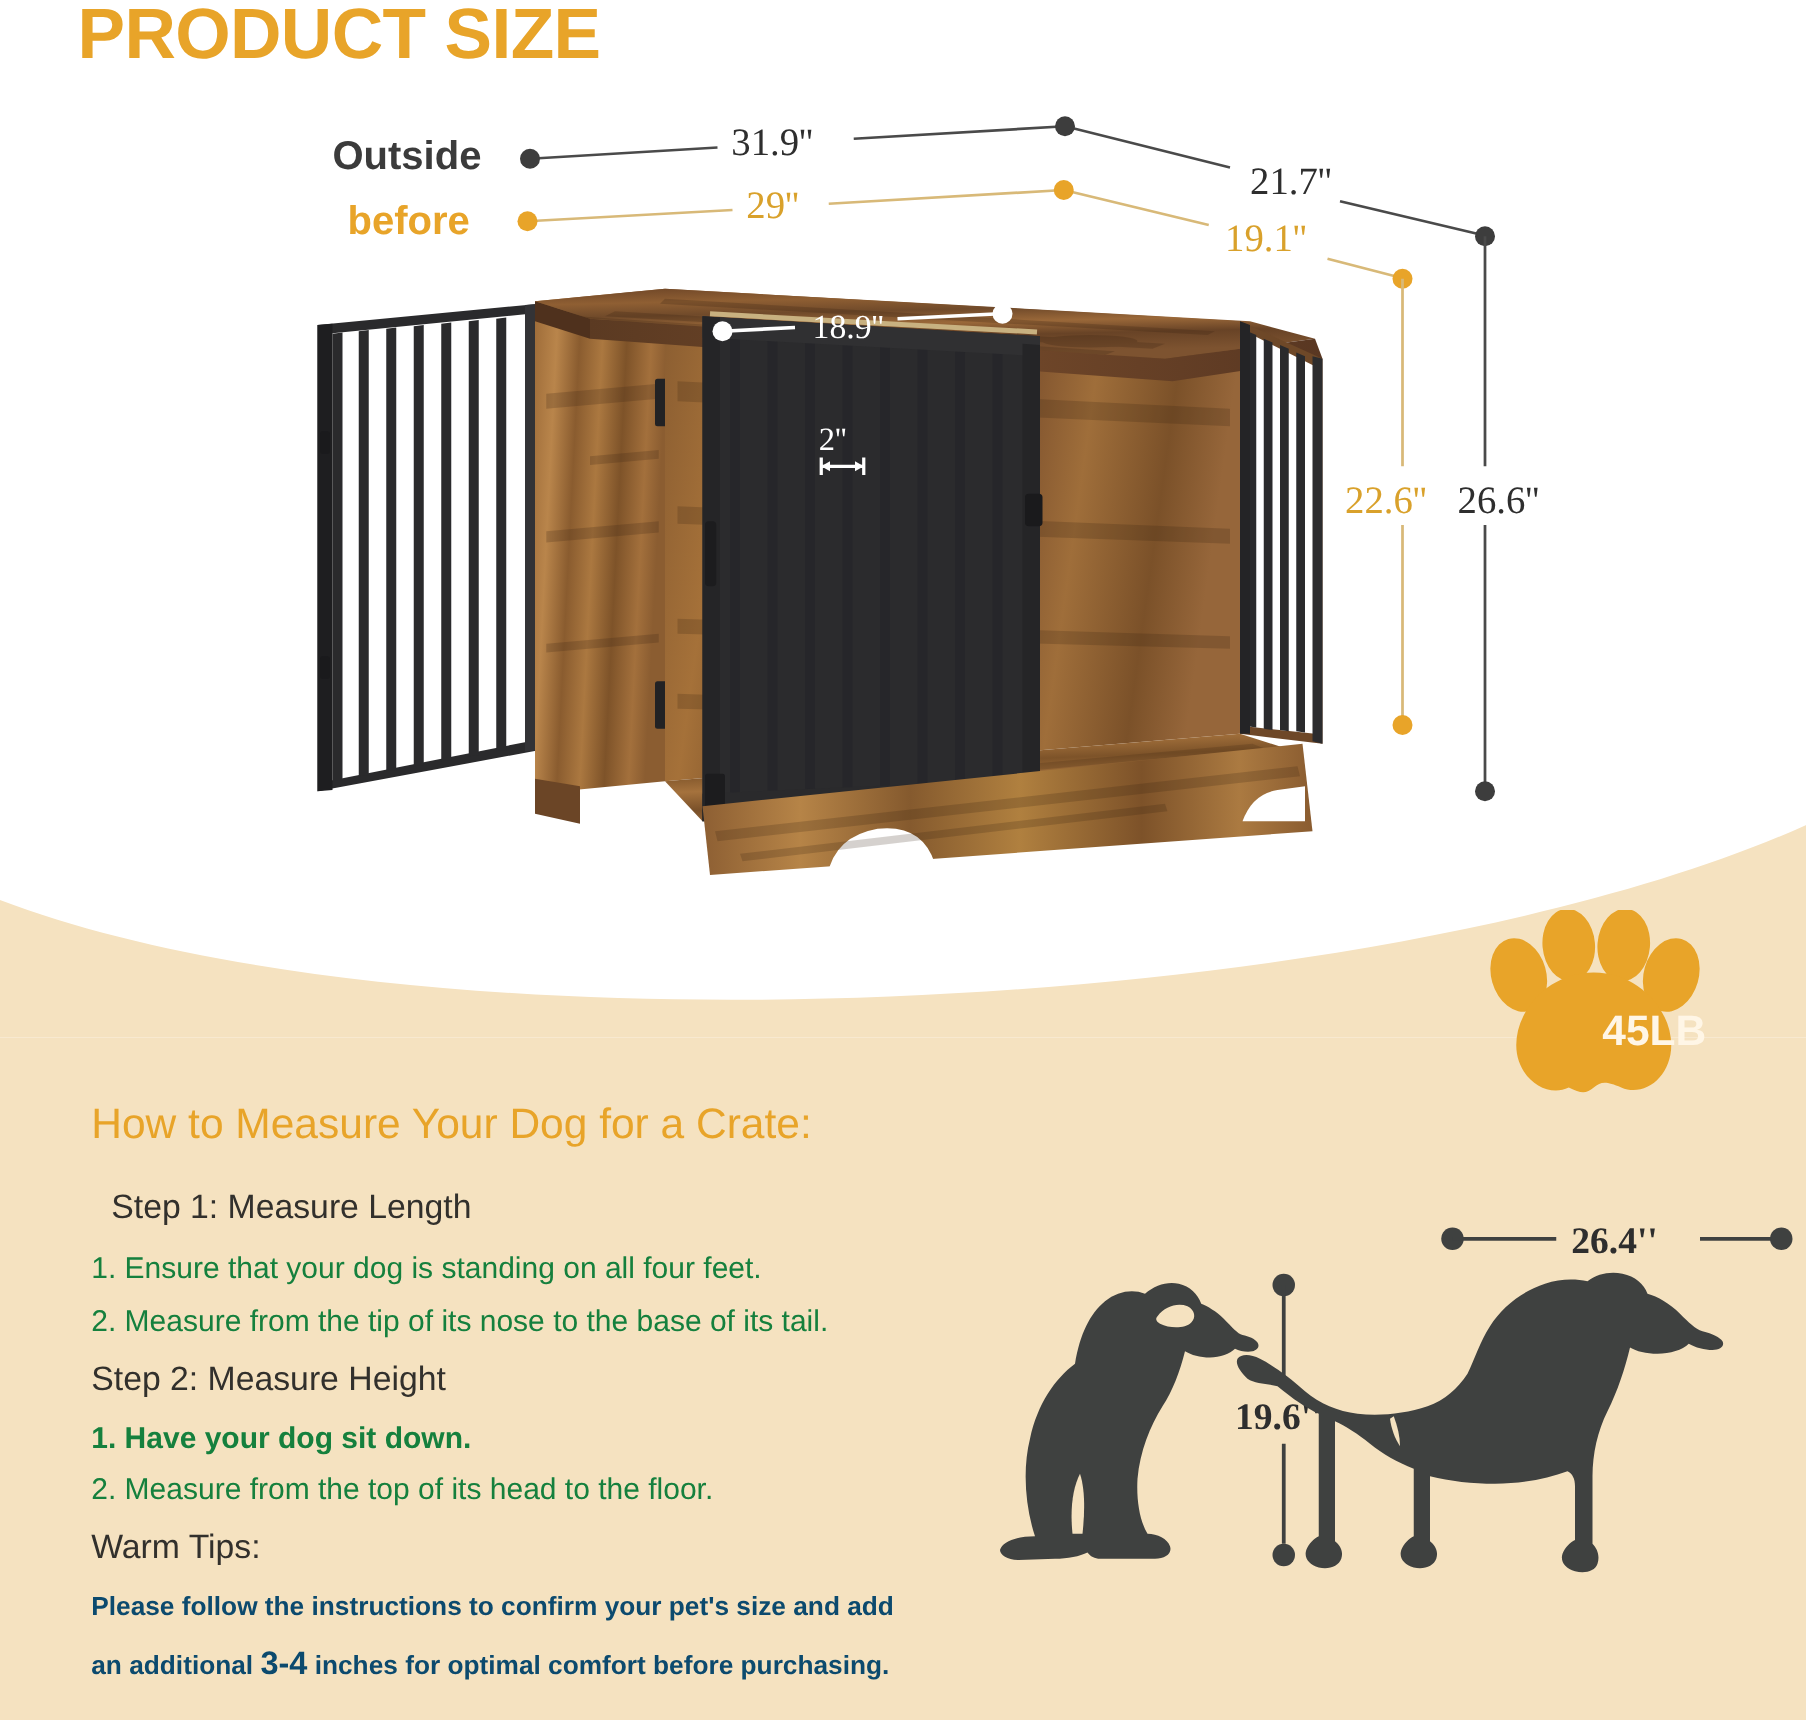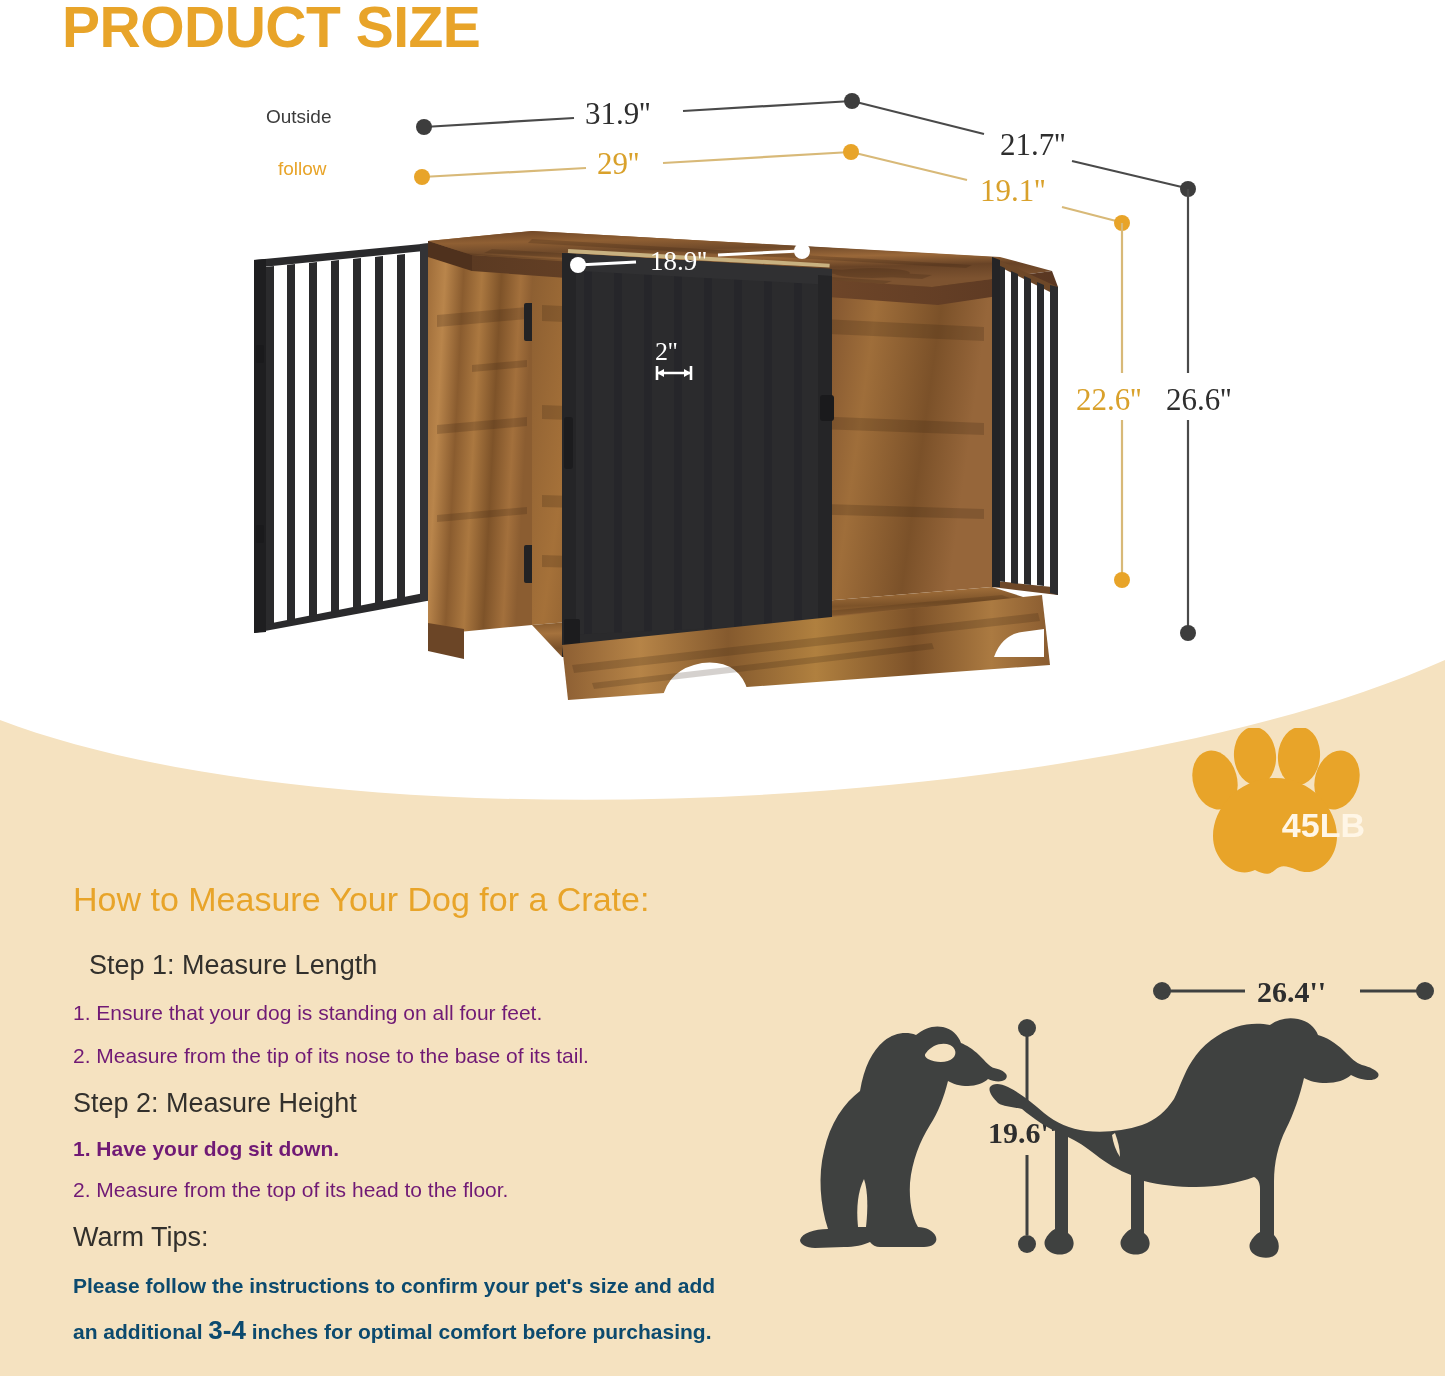--- a/index.html
+++ b/index.html
@@ -20,21 +20,21 @@
 
   
   #page-title {
     position:absolute; left:62px; top:-6px;
     font-size:57px; font-weight:bold; color:#E8A429;
     letter-spacing:-0.5px; white-space:nowrap;
   }
 
   
   .legend-label {
-    position:absolute; font-size:19px; font-weight:normal; white-space:nowrap;
+    position:absolute; font-size:32px; font-weight:bold; white-space:nowrap;
   }
   #legend-outside { left:266px; top:106px; color:#3b3b3b; }
   #legend-inside  { left:278px; top:158px; color:#E8A429; }
 
   
   #dim-svg { position:absolute; left:0; top:0; width:1445px; height:830px; pointer-events:none; }
   .dim-text-dark { font-family:"Liberation Serif", serif; font-size:31px; fill:#2e2e2e; }
   .dim-text-or   { font-family:"Liberation Serif", serif; font-size:31px; fill:#D9A12B; }
 
   
@@ -50,21 +50,21 @@
 
   
   #howto-heading {
     position:absolute; left:73px; top:880px;
     font-size:34px; font-weight:normal; color:#E8A429; white-space:nowrap;
   }
   .step-heading {
     position:absolute; left:73px; font-size:27px; color:#32302c; white-space:nowrap;
   }
   .step-line {
-    position:absolute; left:73px; font-size:21px; color:#701a75; white-space:nowrap;text-align:center;
+    position:absolute; left:73px; font-size:24px; color:#15803d; white-space:nowrap;text-align:center;
   }
   #s1h { top:950px;margin-left:16px; }  #s1l1 { top:1001px; } #s1l2 { top:1044px; }
   #s2h { top:1088px; } #s2l1 { top:1137px;font-weight:bold; } #s2l2 { top:1178px; }
   #tips-heading { position:absolute; left:73px; top:1222px; font-size:27px; color:#32302c; }
   .tips-line {
     position:absolute; left:73px; font-size:21px; font-weight:bold; color:#0c4a6e; white-space:nowrap;
   }
   #tl1 { top:1274px; } #tl2 { top:1315px; }
   .tips-big { font-size:26px; font-weight:bold; }
 
@@ -77,21 +77,21 @@
 <div id="top-panel">
   <svg id="curve-svg" viewBox="0 0 1445 240" preserveAspectRatio="none">
     <path d="M0 0 L1445 0 L1445 60 C1100 215 340 250 0 120 Z" fill="#ffffff"></path>
     <path d="M0 120 C340 250 1100 215 1445 60 L1445 240 L0 240 Z" fill="#F5E2C0"></path>
   </svg>
 </div>
 
 <div id="page-title">PRODUCT SIZE</div>
 
 <div class="legend-label" id="legend-outside">Outside</div>
-<div class="legend-label" id="legend-inside">follow</div>
+<div class="legend-label" id="legend-inside">before</div>
 
 <div id="crate">
 <svg viewBox="0 0 840 505" width="840" height="505">
   <defs>
     <linearGradient id="woodTop" x1="0" y1="0" x2="0.25" y2="1">
       <stop offset="0%" stop-color="#6d4527"></stop>
       <stop offset="22%" stop-color="#8f5f33"></stop>
       <stop offset="40%" stop-color="#704a2a"></stop>
       <stop offset="58%" stop-color="#9a6839"></stop>
       <stop offset="76%" stop-color="#684326"></stop>

